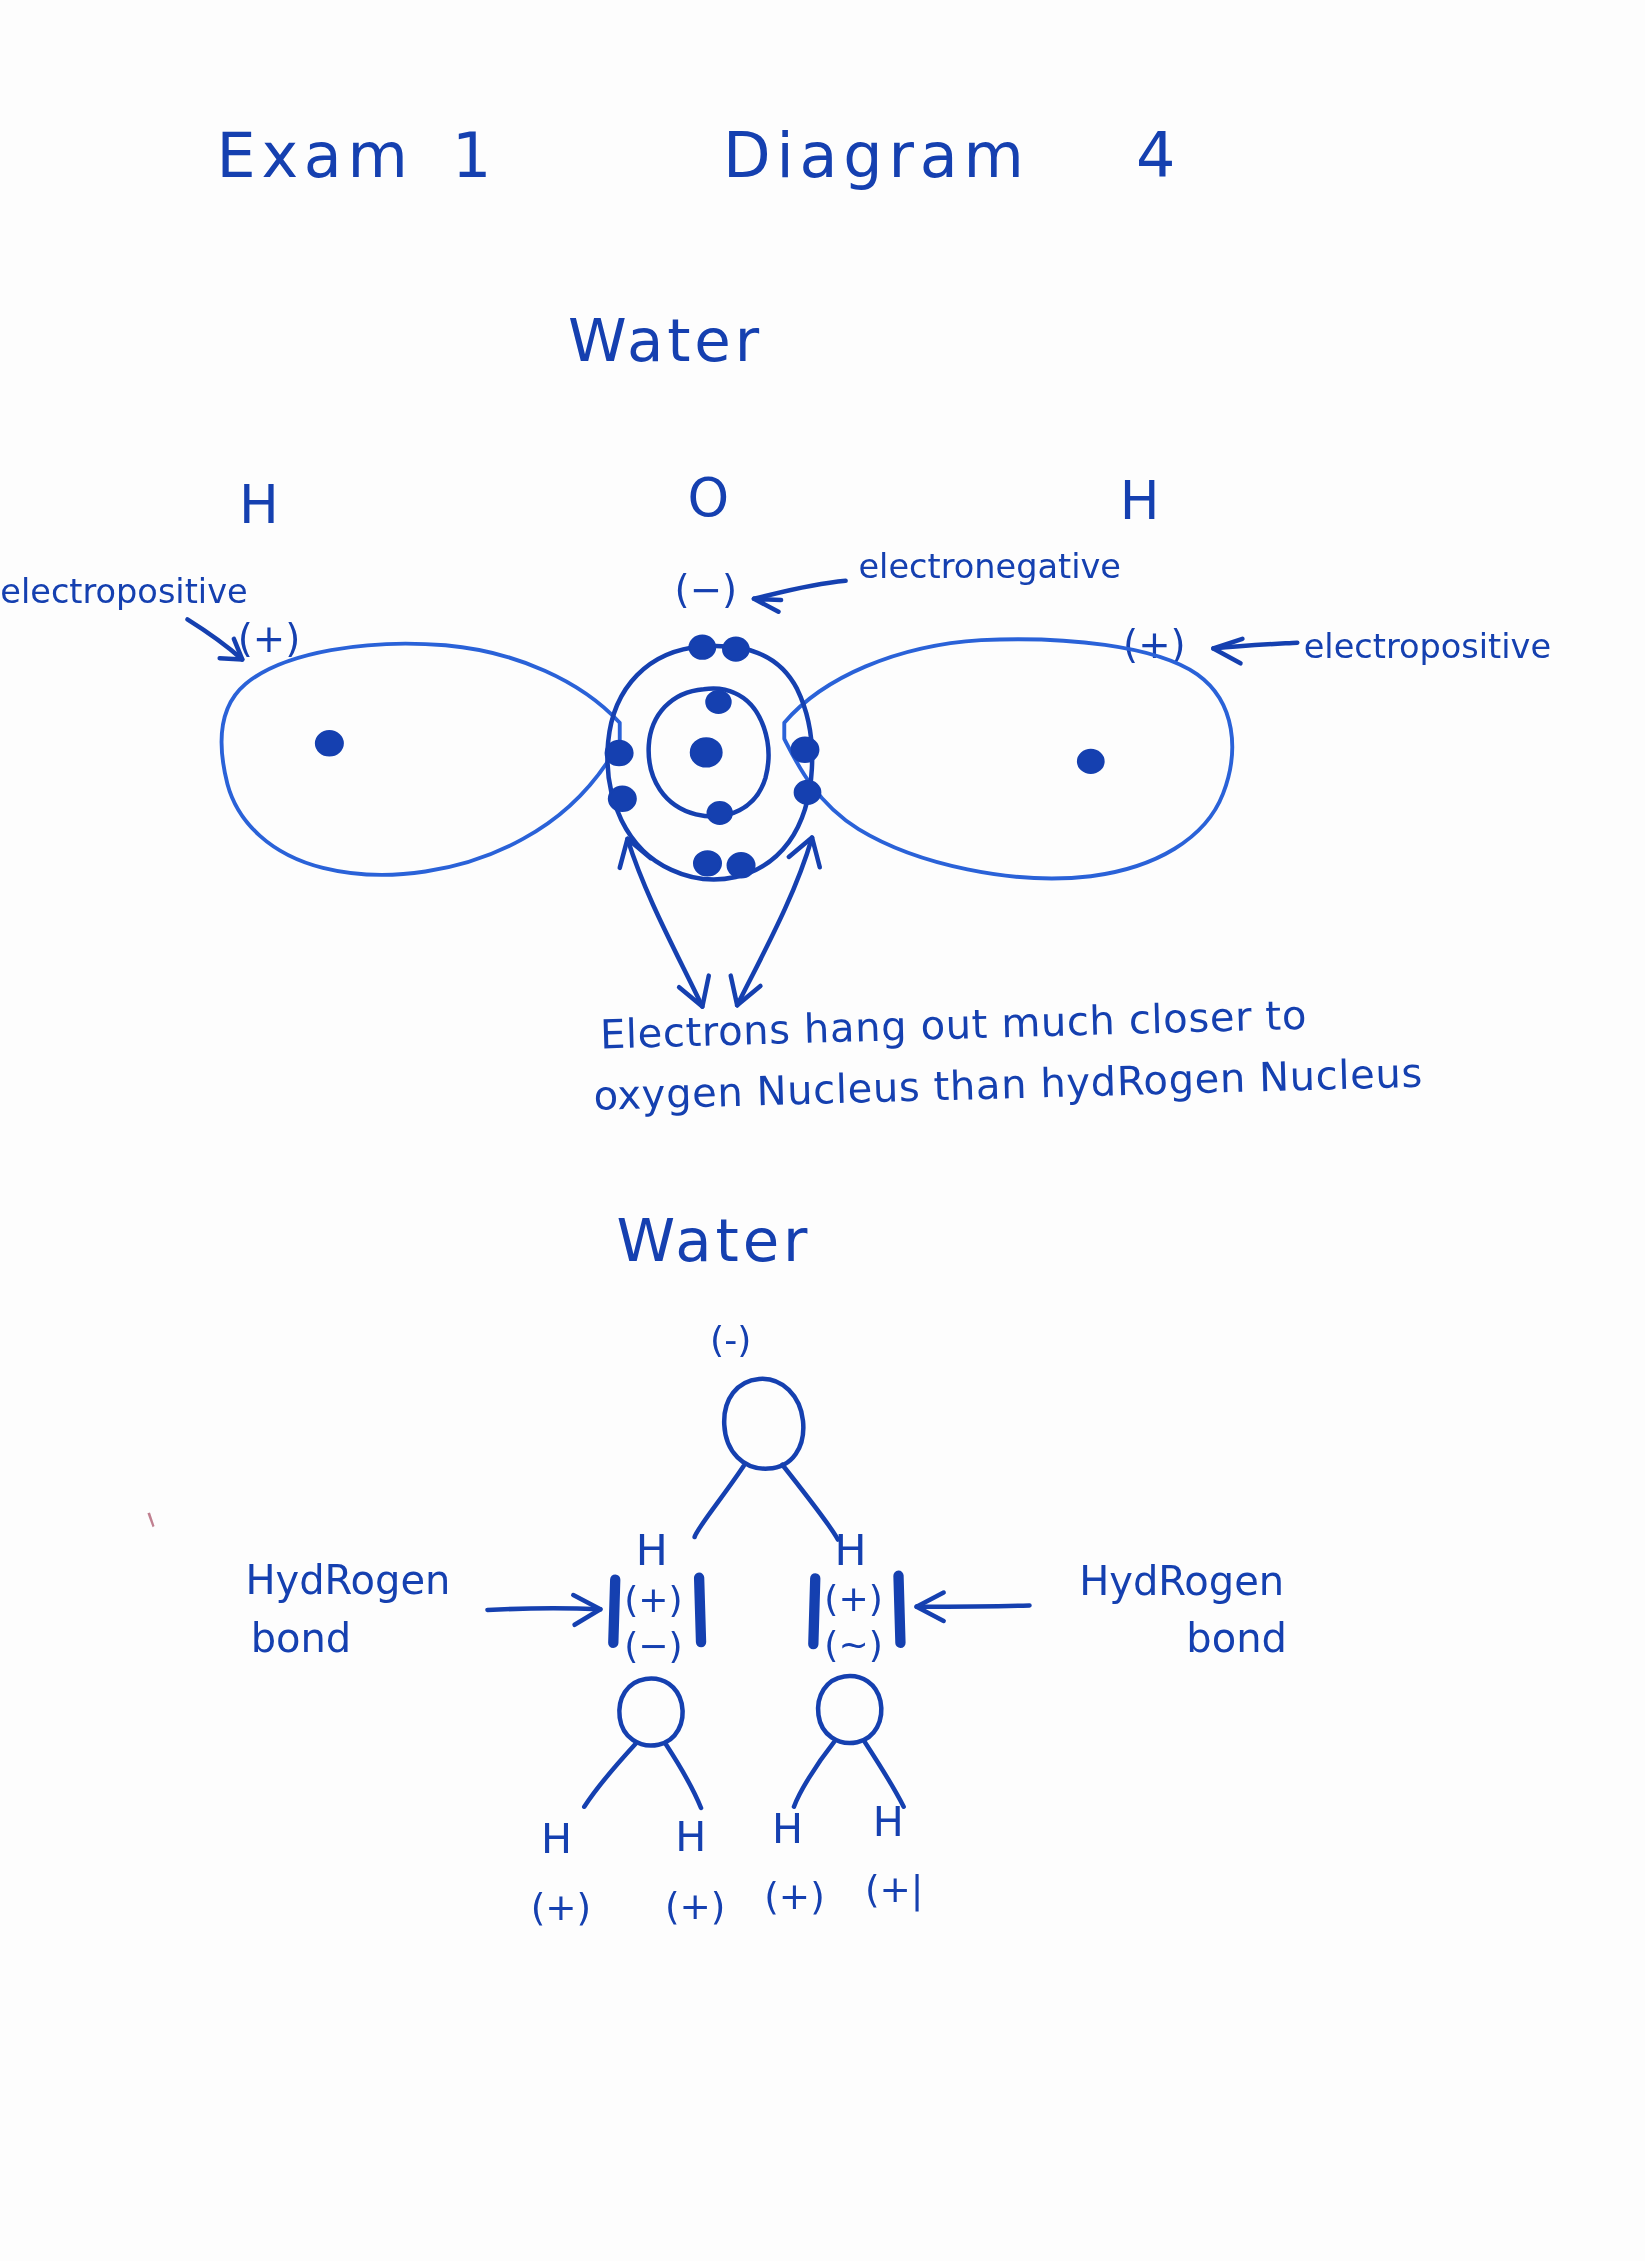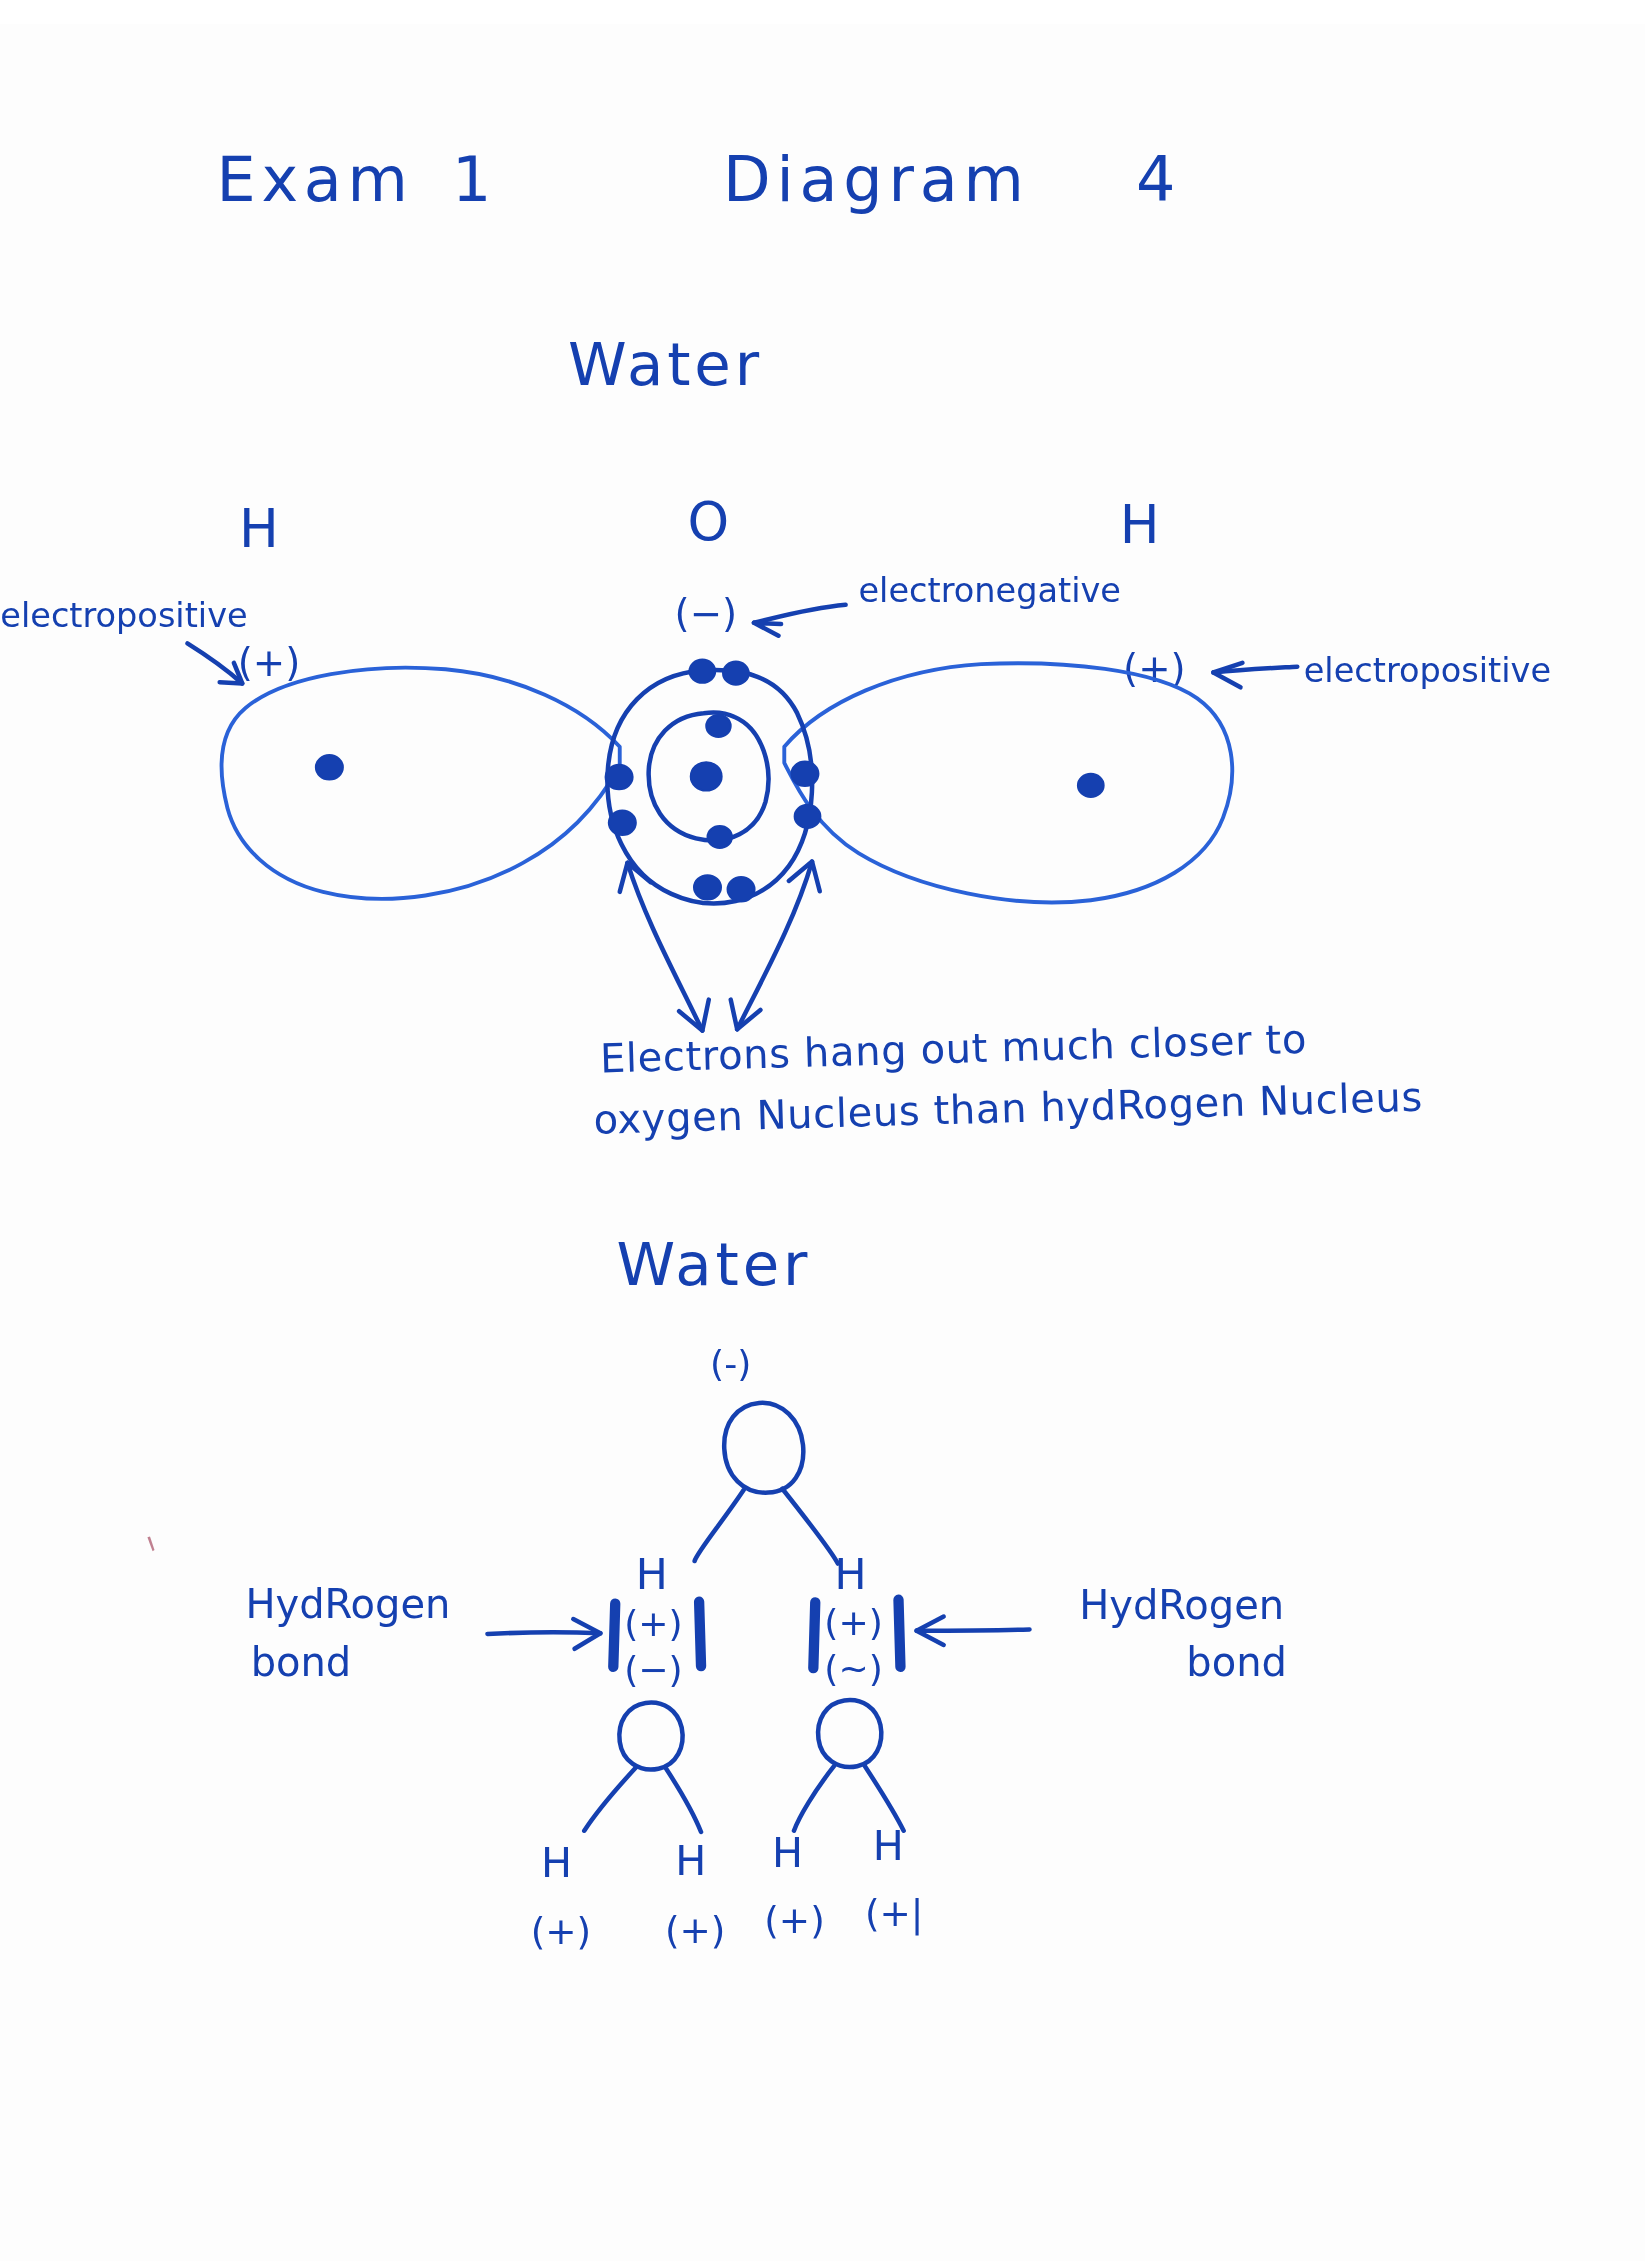--- a/index.html
+++ b/index.html
@@ -12,21 +12,20 @@
     width: 1646px;
     height: 2261px;
     position: relative;
     overflow: hidden;
     font-family: "DejaVu Sans", sans-serif;
   }
   #sheet {
     position: absolute;
     inset: 0;
     background: #fdfdfd;
-    margin-top: 24px;
   }
   
   #ink {
     position: absolute;
     left: 0;
     top: 0;
     width: 1646px;
     height: 2261px;
   }
   .hand {

